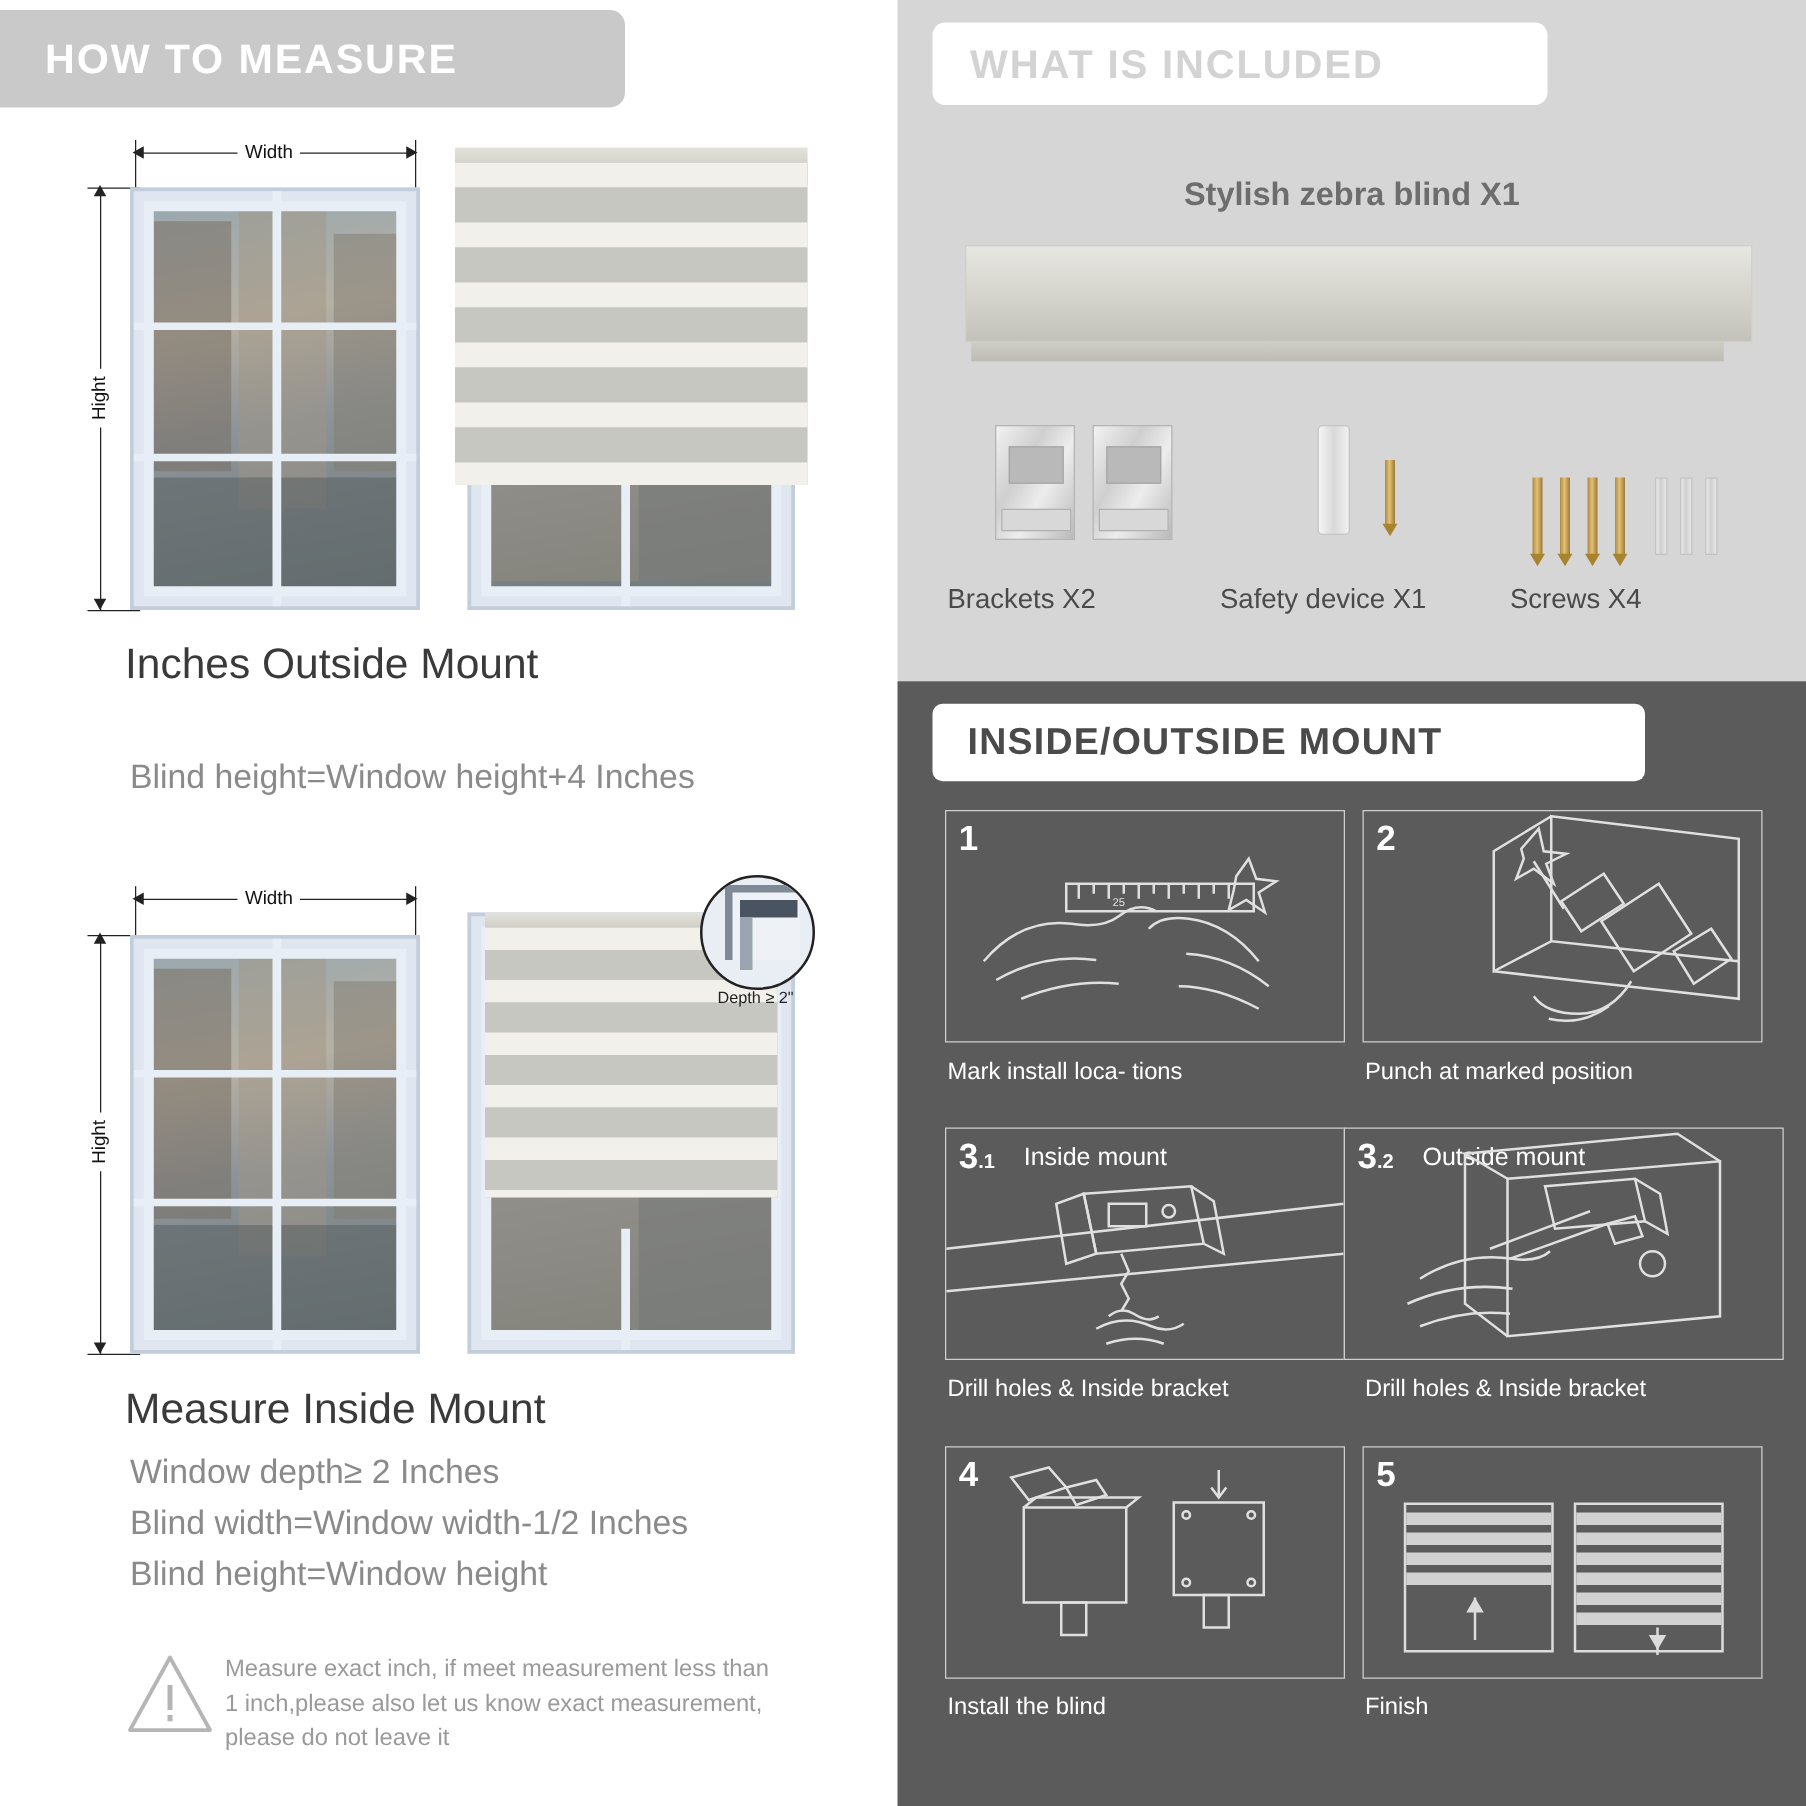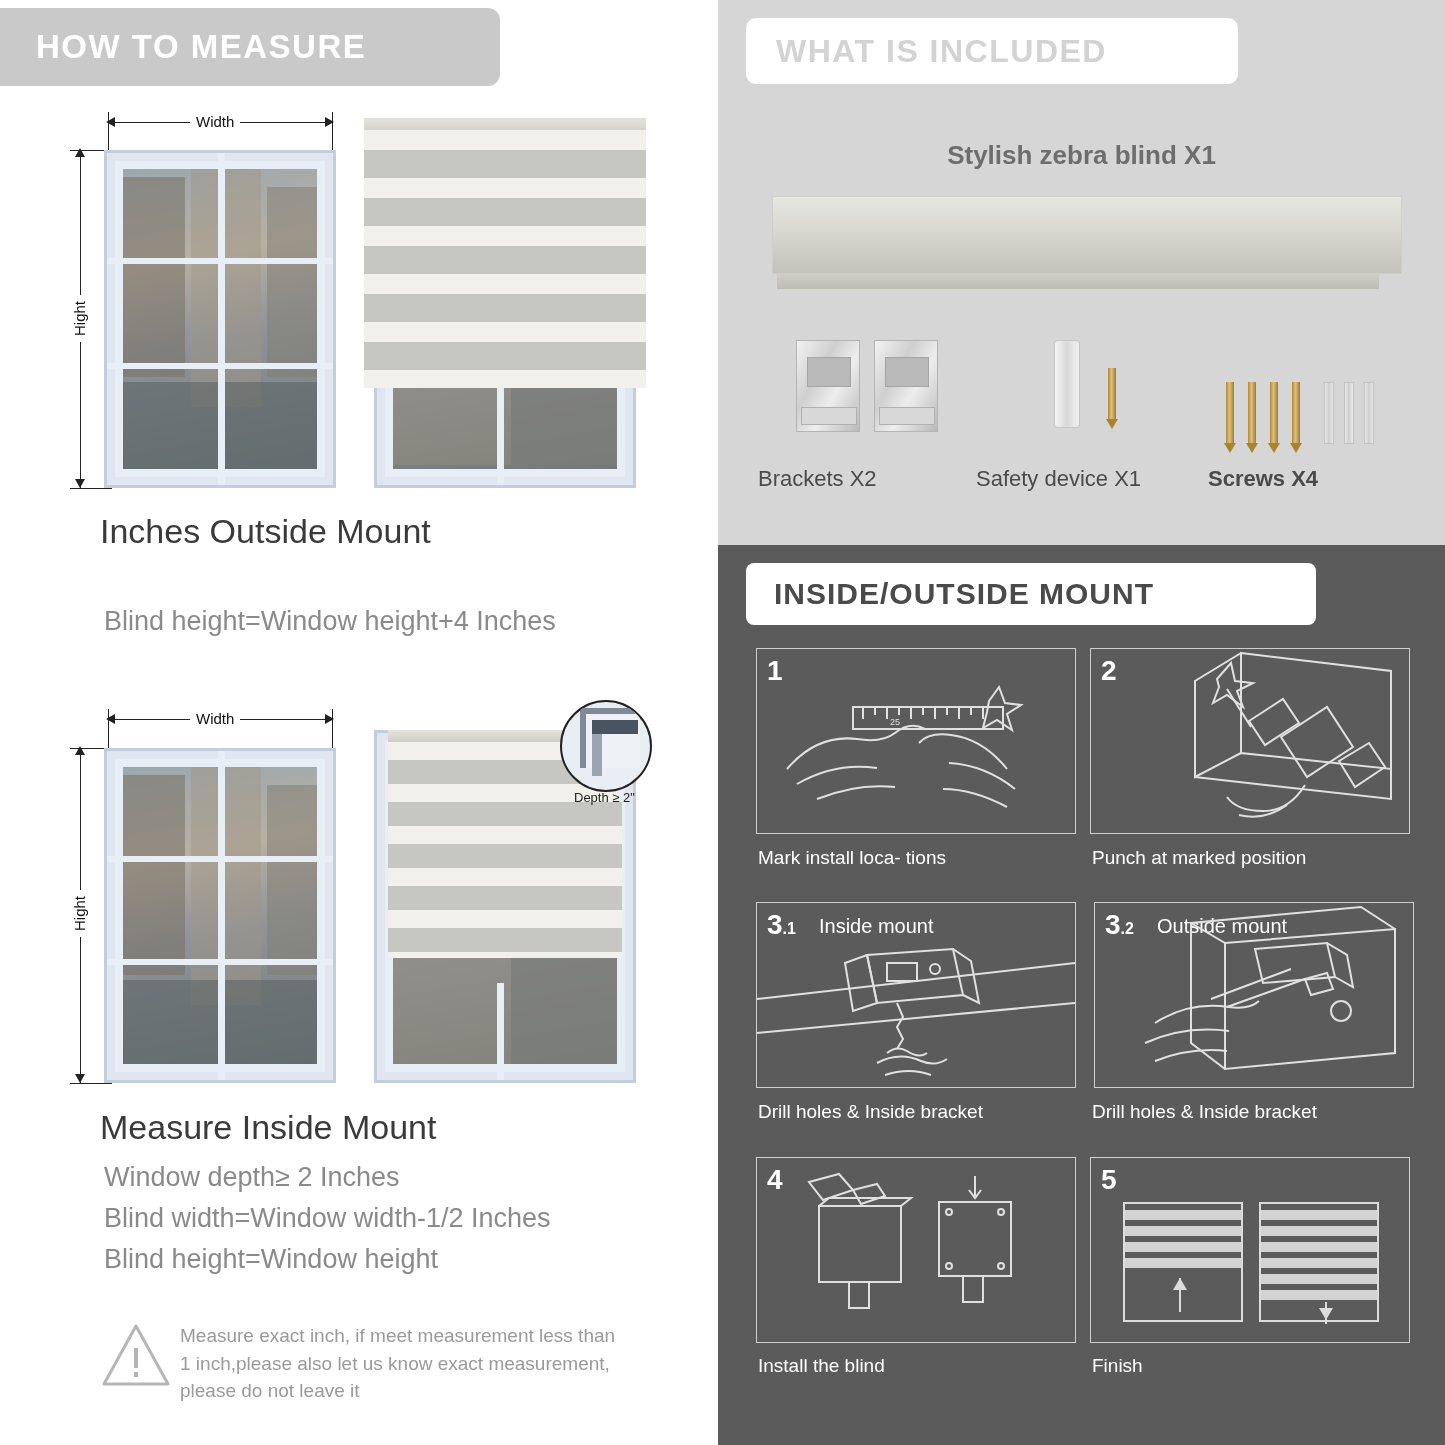--- a/index.html
+++ b/index.html
@@ -361,21 +361,21 @@
     </div>
 
     <div>
       <div class="screw" style="left:508px; top:382px; height:62px;"></div>
       <div class="screw" style="left:530px; top:382px; height:62px;"></div>
       <div class="screw" style="left:552px; top:382px; height:62px;"></div>
       <div class="screw" style="left:574px; top:382px; height:62px;"></div>
       <div class="anchor" style="left:606px; top:382px; height:62px;"></div>
       <div class="anchor" style="left:626px; top:382px; height:62px;"></div>
       <div class="anchor" style="left:646px; top:382px; height:62px;"></div>
-      <div class="part-label" style="left:490px; top:466px; width:220px;font-weight:bold;">Screws X4</div>
+      <div class="part-label" style="left:490px; top:466px; width:220px;">Screws X4</div>
     </div>
   </div>
 
   <div class="right-bot">
     <div class="banner-io">
       <div class="t">INSIDE/OUTSIDE MOUNT</div>
     </div>
 
     <div class="step" style="left:38px; top:103px; width:320px; height:186px;">
       <div class="num">1</div>
@@ -429,21 +429,21 @@
           <circle cx="178" cy="66" r="5"></circle>
           <path d="M140 100 l6 14 l-6 10 l6 12 l-6 10"></path>
           <path d="M130 150 q10 -8 20 -2 q12 8 20 2"></path>
           <path d="M120 160 q22 -12 44 -2 q14 6 26 -2"></path>
           <path d="M128 172 q24 -8 46 0"></path>
         </g>
       </svg>
     </div>
     <div class="step-cap" style="left:40px; top:556px;">Drill holes &amp;  Inside bracket</div>
 
-    <div class="step" style="left:376px; top:357px; width:320px; height:186px;">
+    <div class="step" style="left:357px; top:357px; width:352px; height:186px;">
       <div class="num"><span>3</span><span class="sub">.2</span></div>
       <div class="sublabel">Outside mount</div>
       <svg width="318" height="184" viewBox="0 0 318 184" style="position:absolute;left:0;top:0;">
         <g fill="none" stroke="#e0e0e0" stroke-width="2">
           <path d="M130 40 L300 26 L300 150 L130 166 Z"></path>
           <path d="M300 26 L266 4 L96 20 L130 40"></path>
           <path d="M96 20 L96 140 L130 166"></path>
           <path d="M160 46 L232 40 L240 74 L168 80 Z"></path>
           <path d="M232 40 L252 52 L258 84 L240 74"></path>
           <circle cx="246" cy="108" r="10"></circle>

